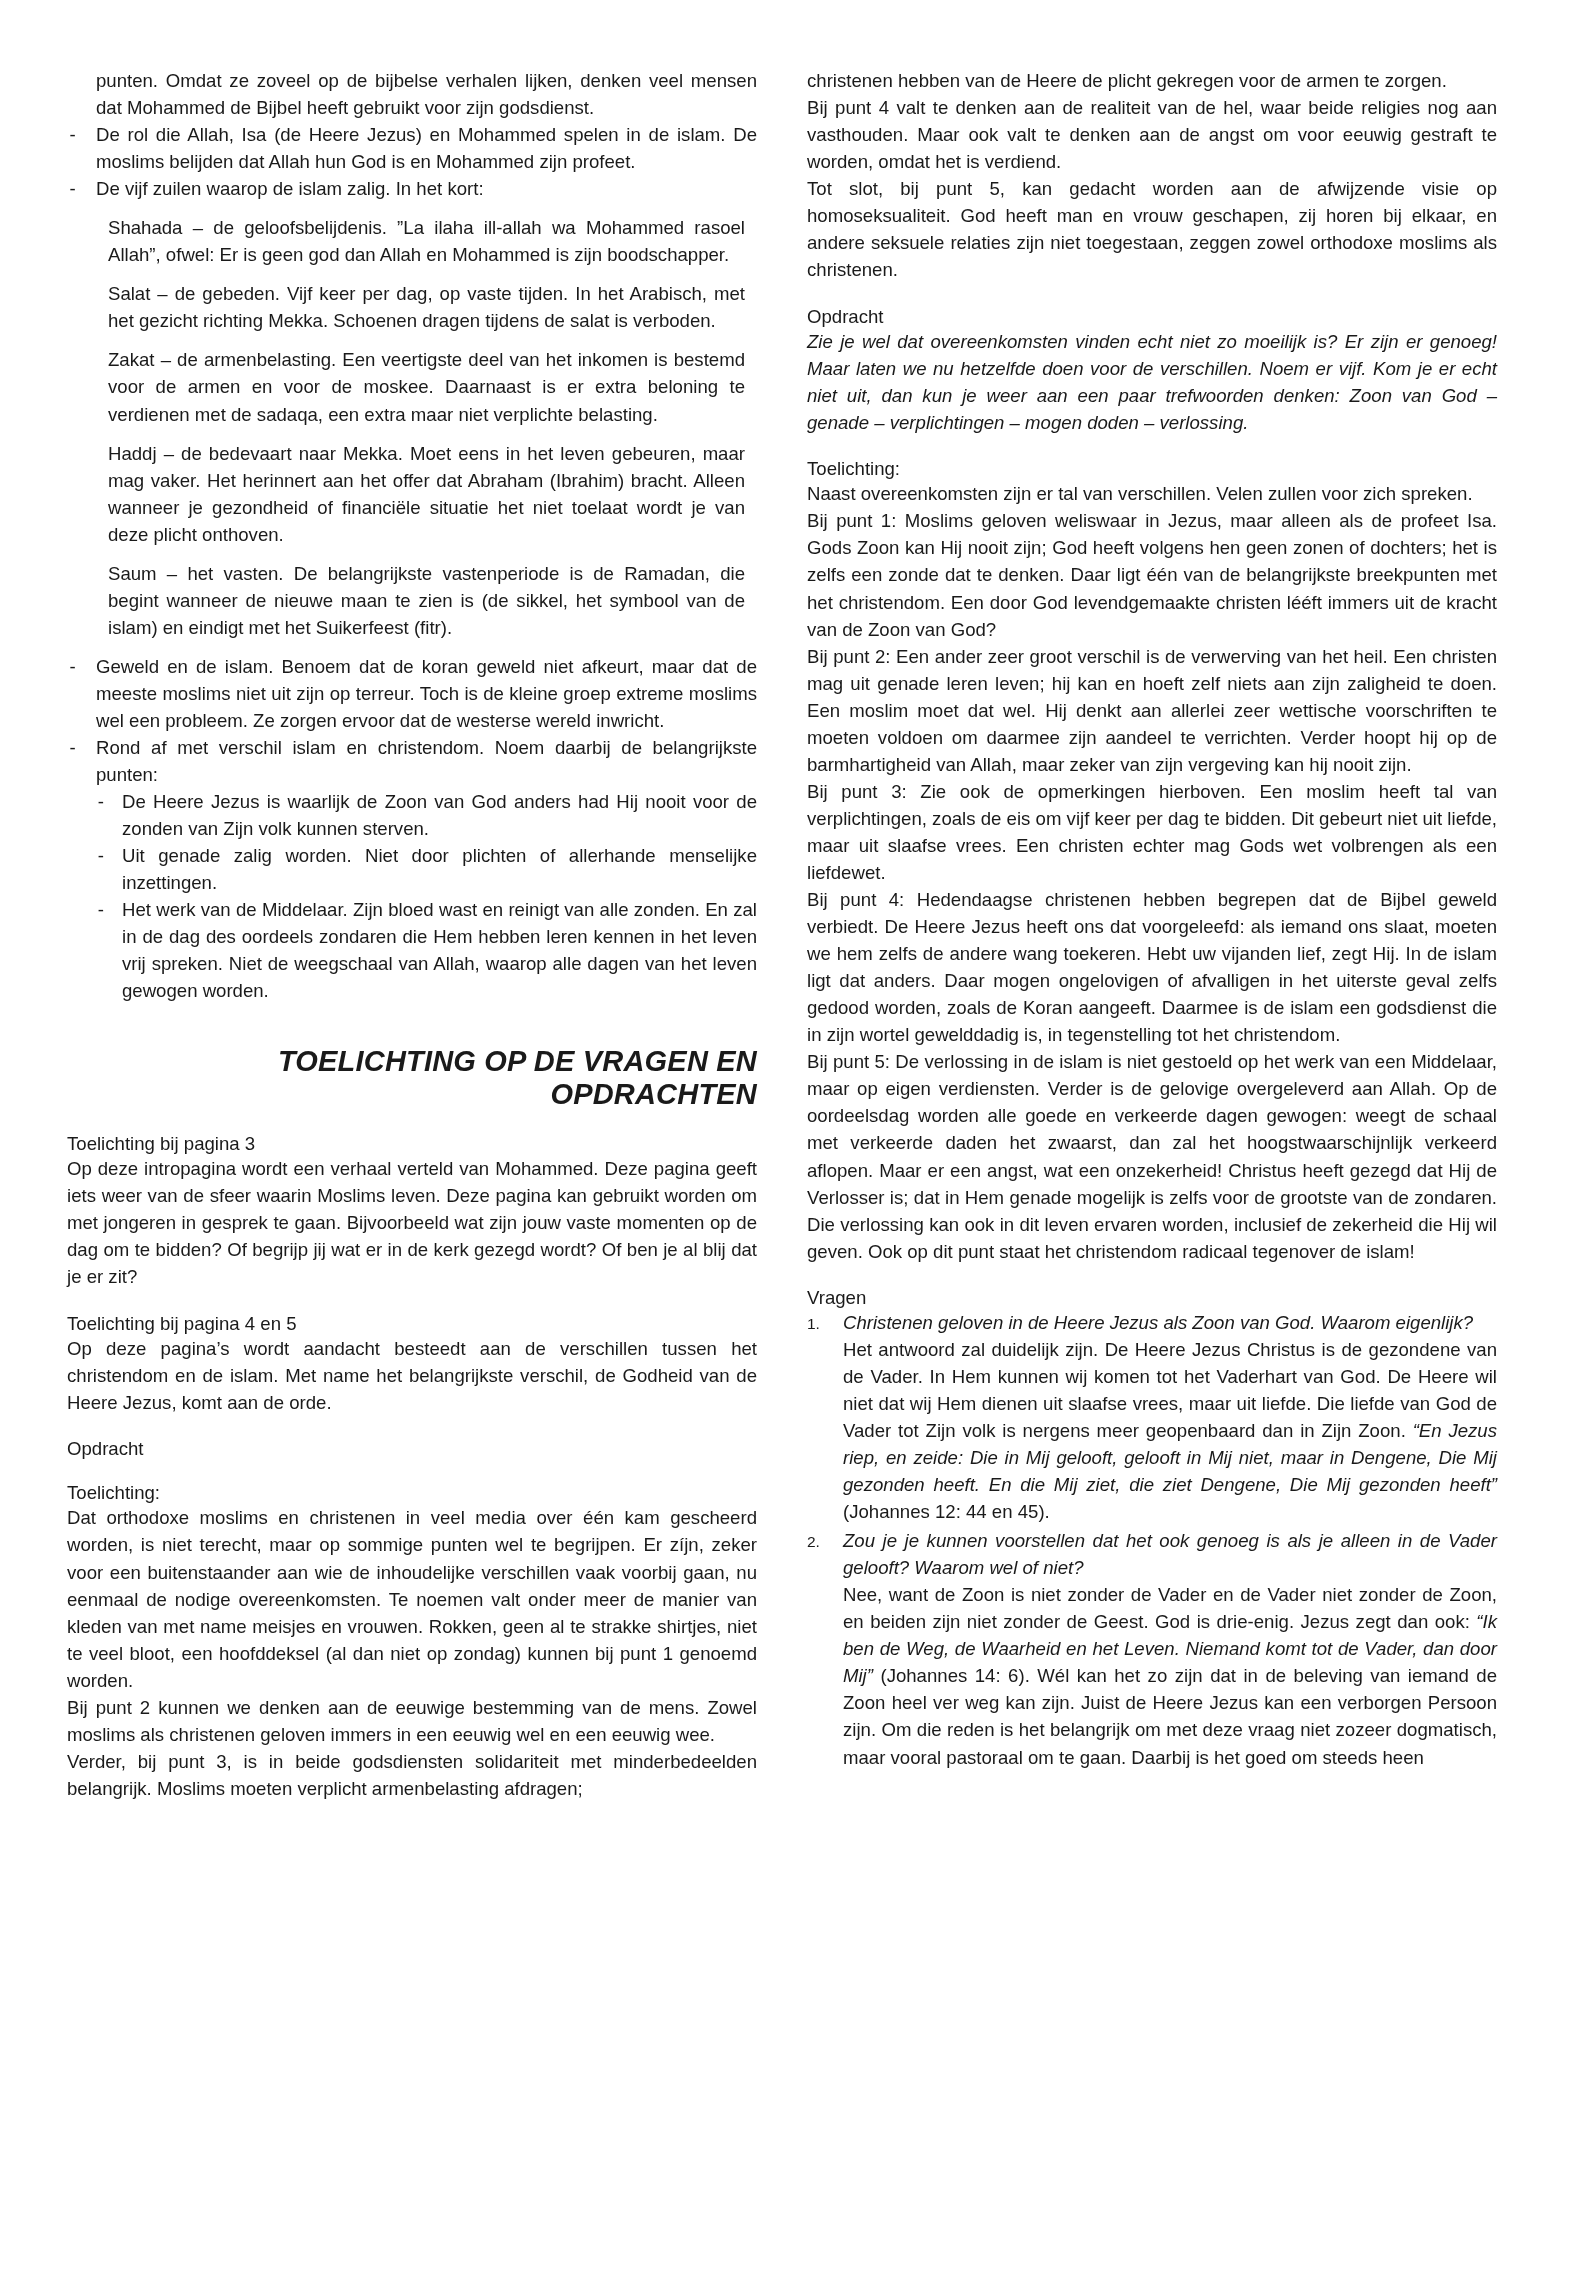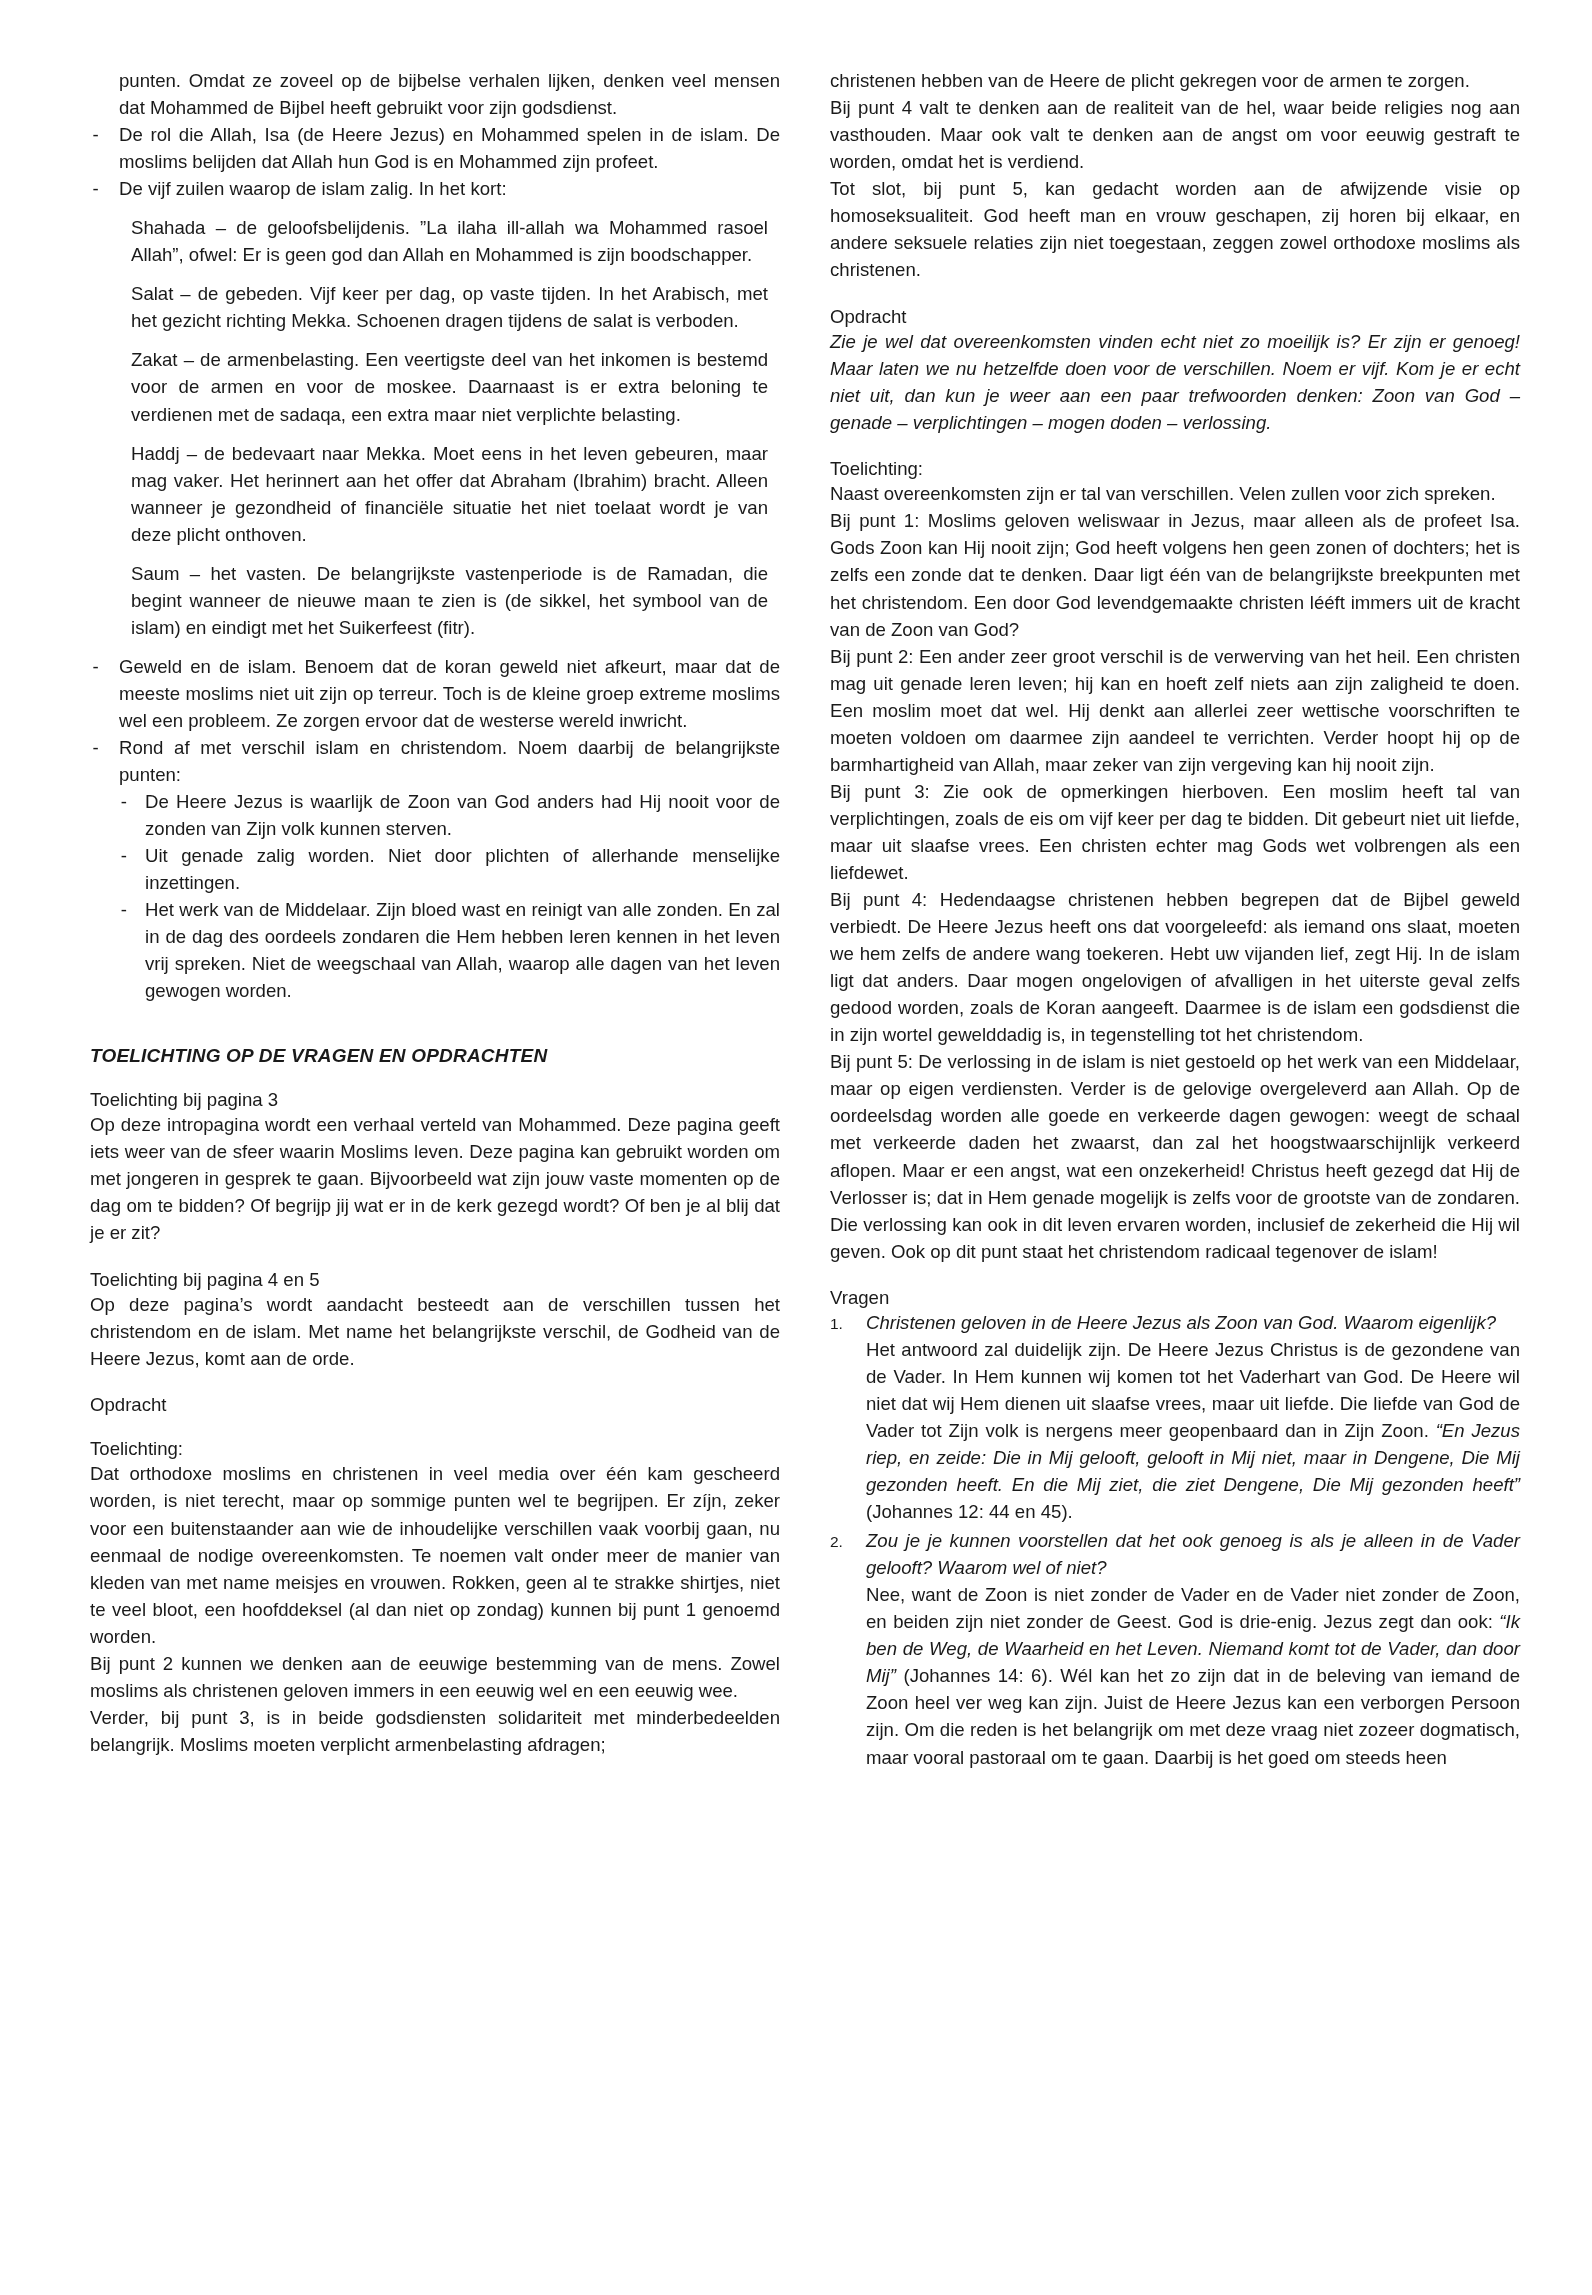--- a/index.html
+++ b/index.html
@@ -10,21 +10,21 @@
   body {
     width: 1592px;
     min-height: 2295px;
     font-family: "Liberation Sans", sans-serif;
     color: #1a1a1a;
   }
   .page {
     box-sizing: border-box;
     width: 1592px;
     min-height: 2295px;
-    padding: 67px 86px 52px 90px;
+    padding: 67px 86px 52px 67px;
     position: relative;
   }
   .columns {
     display: flex;
     gap: 50px;
     align-items: flex-start;
   }
   .col {
     width: 690px;
     flex: 0 0 690px;
@@ -69,26 +69,26 @@
   }
   .subbullets > li .dash {
     position: absolute;
     left: 1.7px;
     top: 0;
   }
   .indent-block {
     padding-left: 29px;
   }
   h1.section-title {
-    font-size: 19px;
+    font-size: 29px;
     font-style: italic;
     font-weight: bold;
     margin: 40px 0 22.4px 0;
     letter-spacing: 0.2px;
-    text-align: left;
+    text-align: right;
   }
   h2.sub {
     font-size: 18.6px;
     font-weight: normal;
     margin: 22.4px 0 0 0;
     text-align: left;
   }
   h2.sub.first {
     margin-top: 12px;
   }

